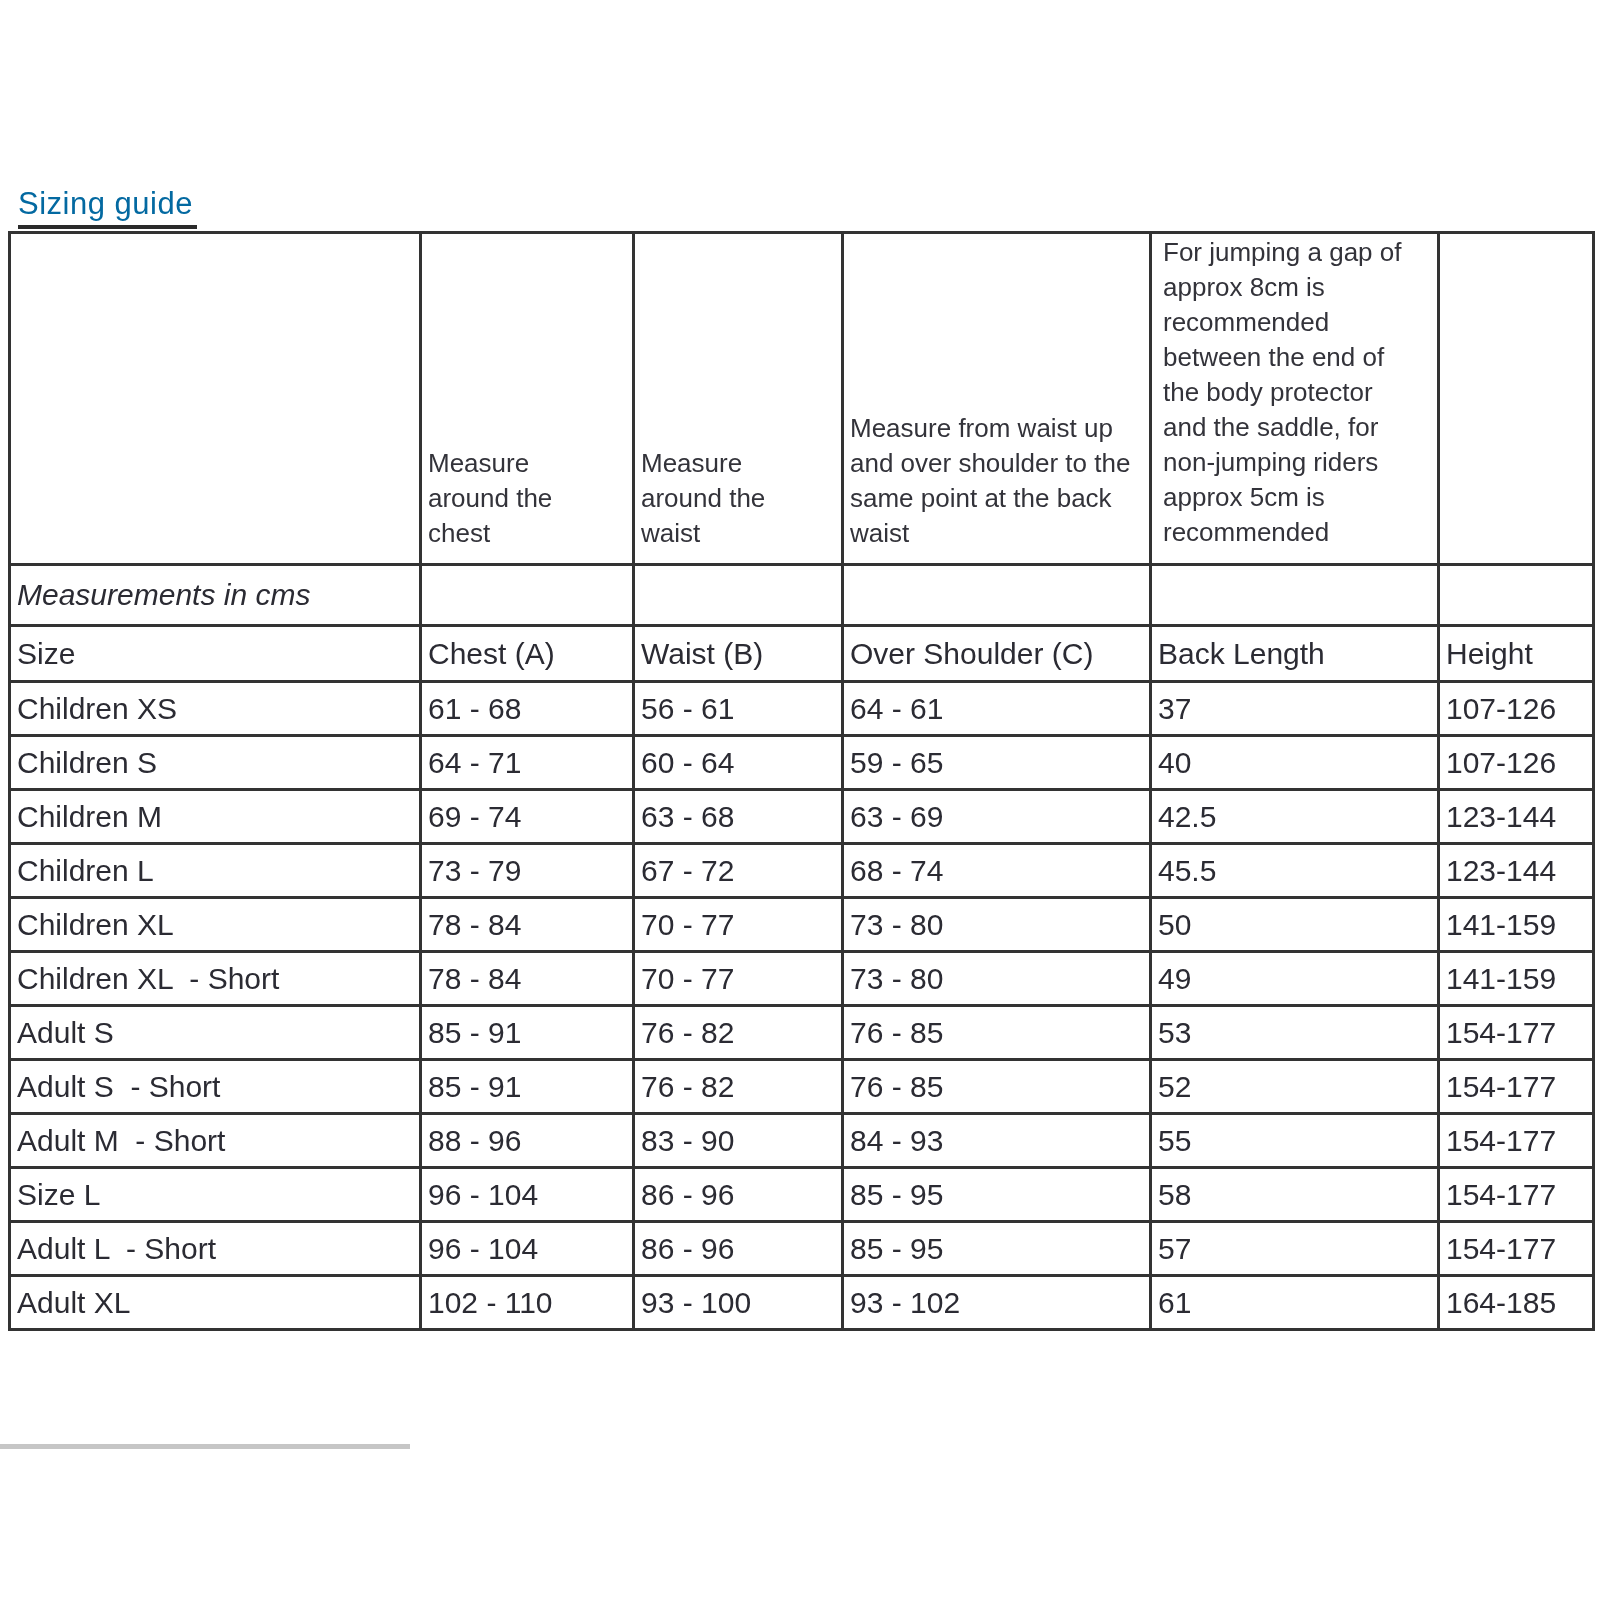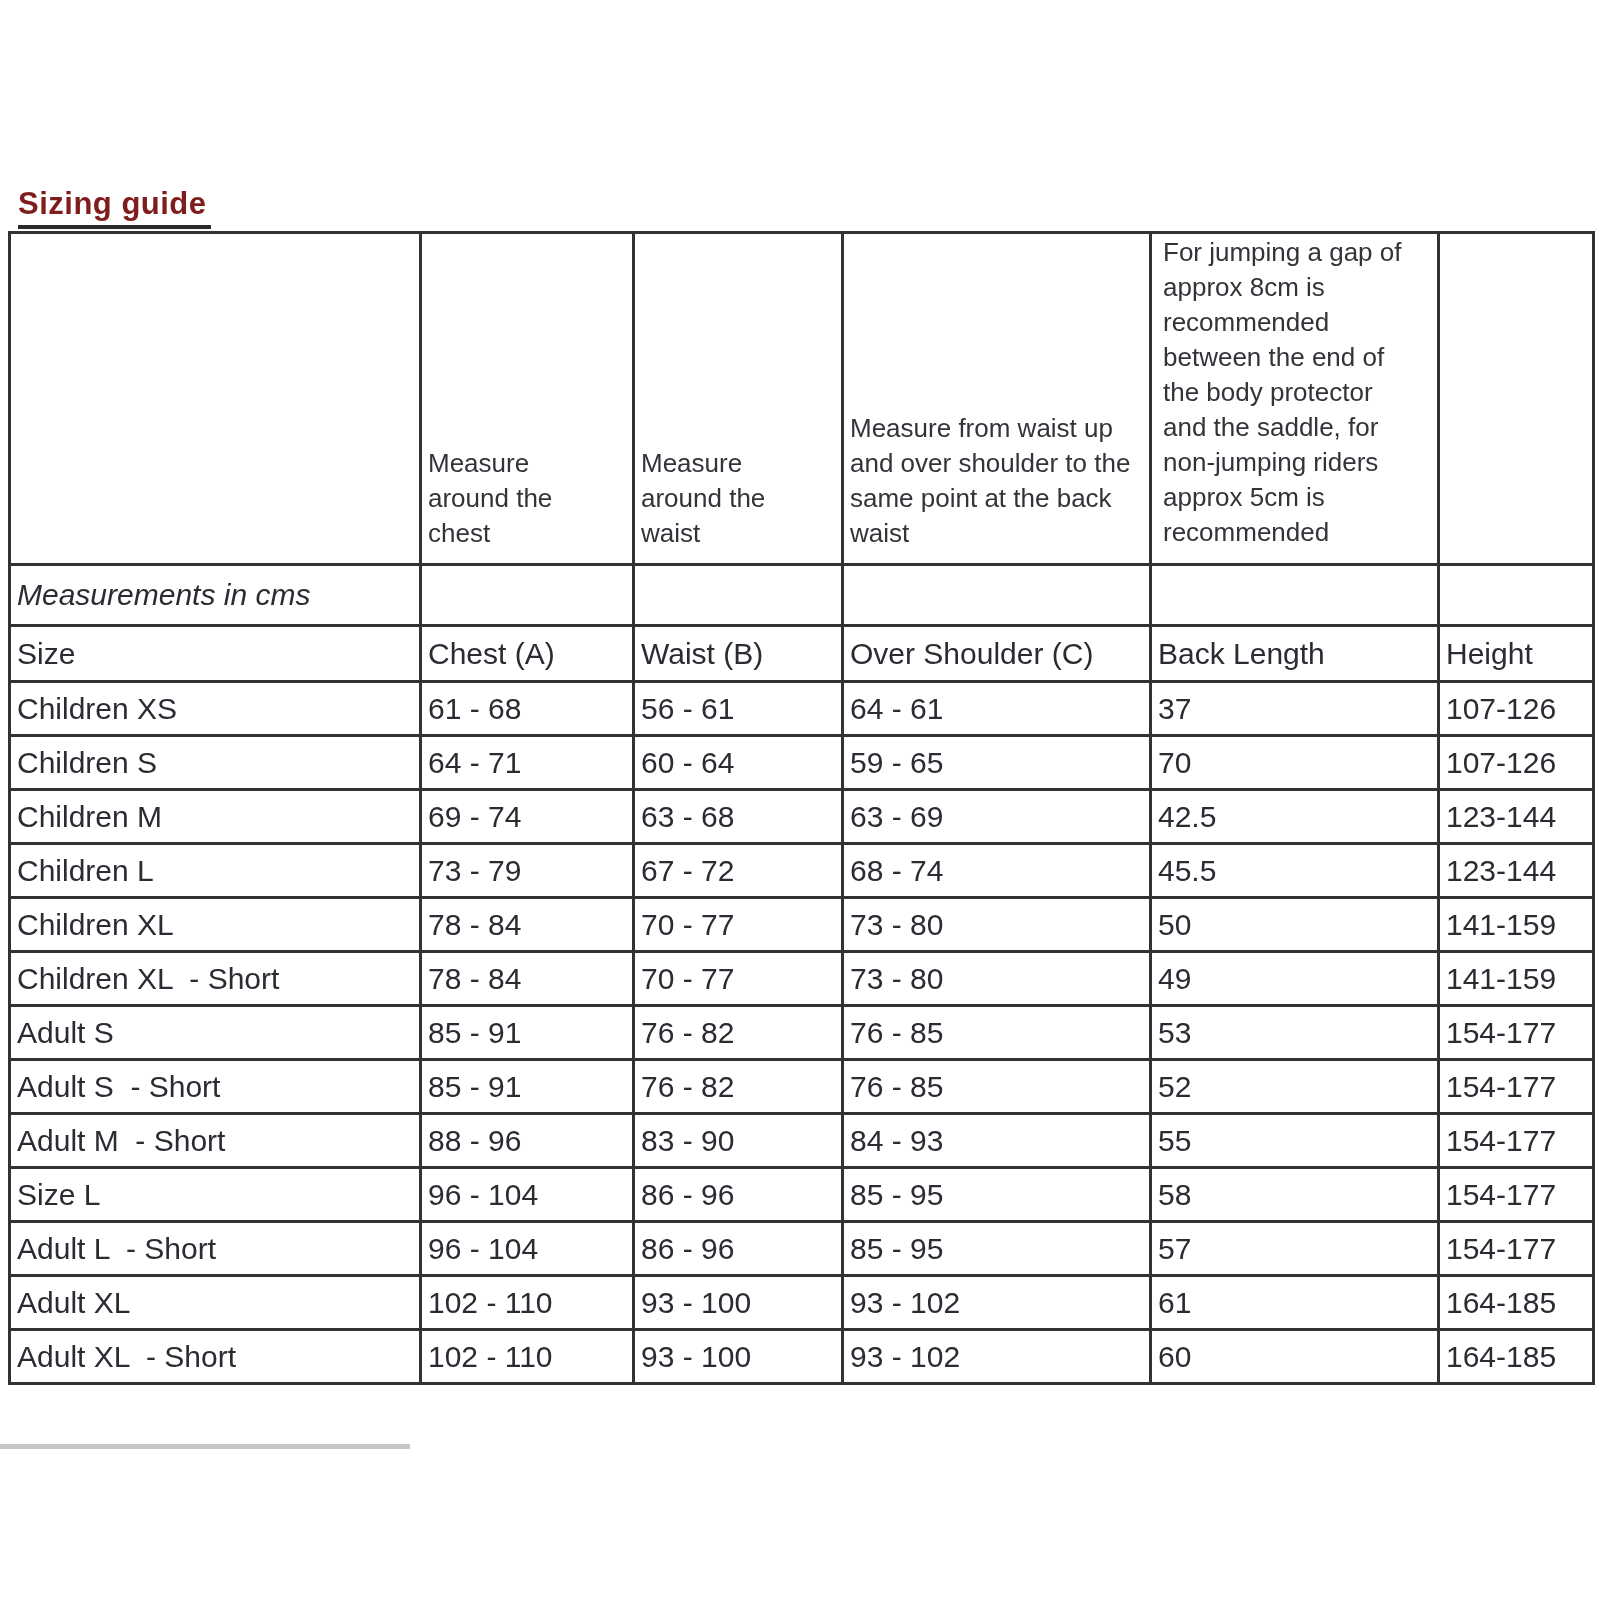--- a/index.html
+++ b/index.html
@@ -10,22 +10,22 @@
     background: #ffffff;
     font-family: "Liberation Sans", sans-serif;
     overflow: hidden;
   }
   .title {
     position: absolute;
     left: 18px;
     top: 186px;
     margin: 0;
     font-size: 31px;
-    font-weight: 700;
-    color: #7f1d1d;
+    font-weight: 400;
+    color: #0369a1;
     border-bottom: 4px solid #2a2a2a;
     padding: 0 4px 3px 0;
     letter-spacing: 0.5px;
   }
   table.sizing-table {
     position: absolute;
     left: 8px;
     top: 231px;
     width: 1584px;
     border-collapse: collapse;
@@ -145,21 +145,21 @@
           <td class="cell">56 - 61</td>
           <td class="cell">64 - 61</td>
           <td class="cell">37</td>
           <td class="cell">107-126</td>
         </tr>
         <tr class="data-row">
           <td class="cell size-cell">Children S</td>
           <td class="cell">64 - 71</td>
           <td class="cell">60 - 64</td>
           <td class="cell">59 - 65</td>
-          <td class="cell">70</td>
+          <td class="cell">40</td>
           <td class="cell">107-126</td>
         </tr>
         <tr class="data-row">
           <td class="cell size-cell">Children M</td>
           <td class="cell">69 - 74</td>
           <td class="cell">63 - 68</td>
           <td class="cell">63 - 69</td>
           <td class="cell">42.5</td>
           <td class="cell">123-144</td>
         </tr>
@@ -228,26 +228,18 @@
           <td class="cell">154-177</td>
         </tr>
         <tr class="data-row">
           <td class="cell size-cell">Adult XL</td>
           <td class="cell">102 - 110</td>
           <td class="cell">93 - 100</td>
           <td class="cell">93 - 102</td>
           <td class="cell">61</td>
           <td class="cell">164-185</td>
         </tr>
-        <tr class="data-row">
-          <td class="cell size-cell">Adult XL  - Short</td>
-          <td class="cell">102 - 110</td>
-          <td class="cell">93 - 100</td>
-          <td class="cell">93 - 102</td>
-          <td class="cell">60</td>
-          <td class="cell">164-185</td>
-        </tr>
       </tbody>
   </table>
 
   <div class="shadow-line"></div>
 
 </div>
 
 </body></html>

